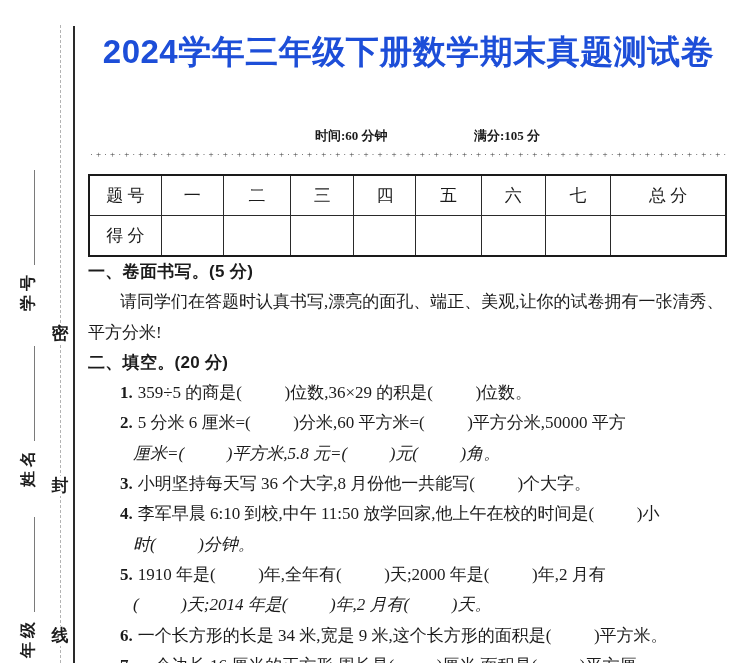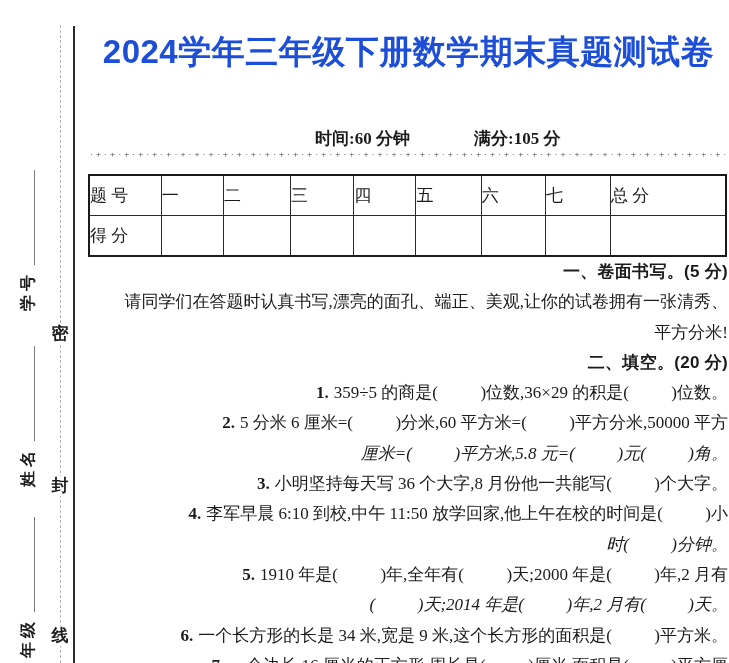--- a/index.html
+++ b/index.html
@@ -65,21 +65,21 @@
     font-family: "Liberation Sans", sans-serif;
     font-weight: 900;
     font-size: 33px;
     letter-spacing: 0.5px;
     color: #1d4ed8;
     white-space: nowrap;
   }
   .meta-time, .meta-score {
     position: absolute;
     top: 127px;
-    font-size: 17px;
+    font-size: 13px;
     font-weight: 700;
     white-space: pre;
   }
   .meta-time { left: 315px; }
   .meta-score { left: 474px; }
   .separator {
     position: absolute;
     left: 90px; right: 0; top: 148px;
     height: 12px;
     overflow: hidden;
@@ -94,39 +94,39 @@
   table.score {
     position: absolute;
     left: 88px; top: 174px;
     width: 639px;
     border-collapse: collapse;
     table-layout: fixed;
   }
   table.score td {
     border: 1px solid #2a2a2a;
     height: 39px;
+    text-align: center;
     vertical-align: middle;
     font-size: 17px;
     padding: 0;
     white-space: pre;
   }
   table.score { border: 2px solid #1a1a1a; }
 
   
   .content {
     position: absolute;
     left: 88px; top: 257px; right: 1px;
     font-size: 17px;
   }
   .line {
     height: 30.3px;
     line-height: 30.3px;
     white-space: pre;
     overflow: visible;
-    text-align: right;
   }
   .line.heading {
     font-family: "Liberation Sans", sans-serif;
     font-weight: 700;
     letter-spacing: 0.3px;
   }
   .line.indent1 { padding-left: 32px; }
   .line.q { padding-left: 32px; }
   .line.cont { padding-left: 45px; font-style: italic; }
   .qnum { font-weight: 700; margin-right: 5px; }

